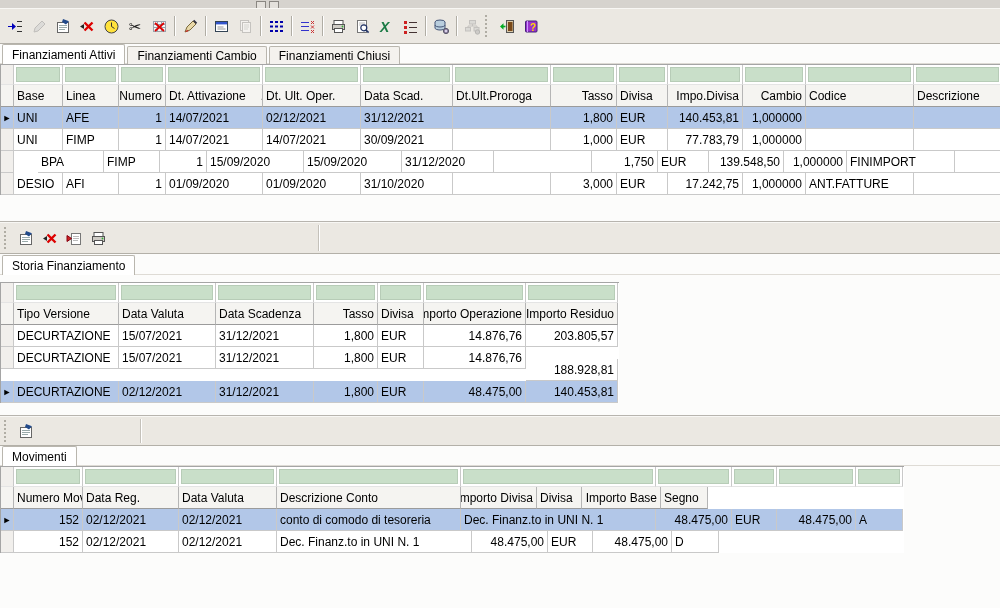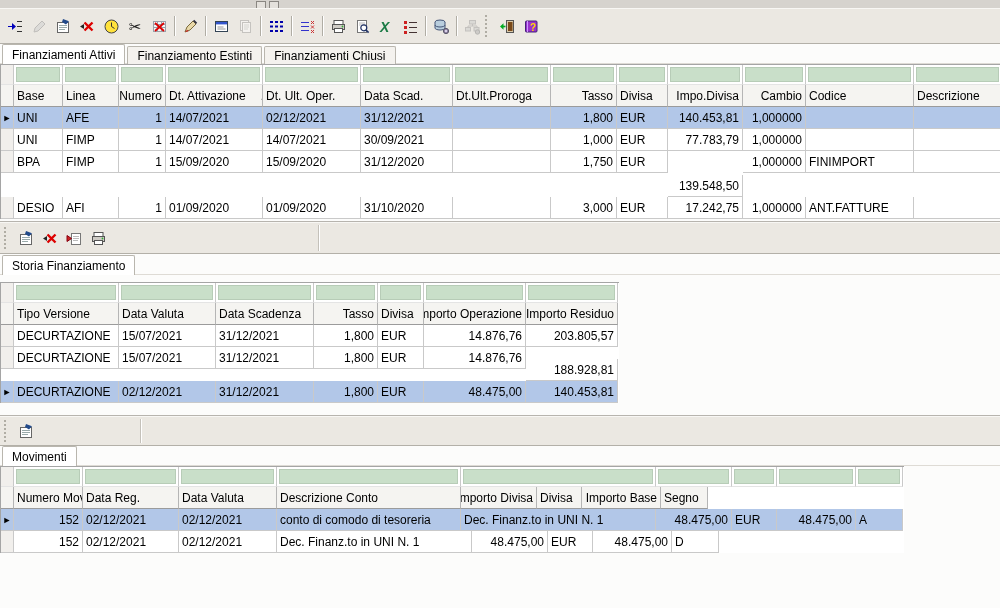--- a/index.html
+++ b/index.html
@@ -213,21 +213,21 @@
         <text x="7" y="12.5" font-size="10" font-weight="bold" fill="#fd0">?</text>
       </svg>
     </button>
   </div>
 
 <div class="tabstrip" id="tabs-main" style="top:44px;height:19px;">
     <div class="tab active">
       <span>Finanziamenti Attivi</span>
     </div>
     <div class="tab">
-      <span>Finanziamento Estinti</span>
+      <span>Finanziamenti Cambio</span>
     </div>
     <div class="tab">
       <span>Finanziamenti Chiusi</span>
     </div>
   </div>
 
 <div class="grid" id="grid1" style="top:64px;left:0;width:1009px;">
     <div class="grow bandrow">
       <div class="gcell selcol" style="width: 13px;"></div>
       <div class="gcell" style="width: 49px;">
@@ -340,30 +340,30 @@
       <div class="gcell" style="width: 98px;"></div>
       <div class="gcell num" style="width: 66px;">1,000</div>
       <div class="gcell" style="width: 51px;">EUR</div>
       <div class="gcell num" style="width: 75px;">77.783,79</div>
       <div class="gcell num" style="width: 63px;">1,000000</div>
       <div class="gcell" style="width: 108px;"></div>
       <div class="gcell" style="width: 88px;"></div>
     </div>
     <div class="grow">
       <div class="gcell selcol" style="width: 13px;"></div>
-      <div class="gcell" style="width: 49px;">BPA</div>
+      <div class="gcell" style="width: 66px; margin-left: 24px;">BPA</div>
       <div class="gcell" style="width: 56px;">FIMP</div>
       <div class="gcell num" style="width: 47px;">1</div>
       <div class="gcell" style="width: 97px;">15/09/2020</div>
       <div class="gcell" style="width: 98px;">15/09/2020</div>
       <div class="gcell" style="width: 92px;">31/12/2020</div>
       <div class="gcell" style="width: 98px;"></div>
       <div class="gcell num" style="width: 66px;">1,750</div>
       <div class="gcell" style="width: 51px;">EUR</div>
-      <div class="gcell num" style="width: 75px; margin-top: 24px;">139.548,50</div>
+      <div class="gcell num" style="width: 75px;">139.548,50</div>
       <div class="gcell num" style="width: 63px;">1,000000</div>
       <div class="gcell" style="width: 108px; text-align: right;">FINIMPORT</div>
       <div class="gcell" style="width: 88px;"></div>
     </div>
     <div class="grow">
       <div class="gcell selcol" style="width: 13px;"></div>
       <div class="gcell" style="width: 49px;">DESIO</div>
       <div class="gcell" style="width: 56px;">AFI</div>
       <div class="gcell num" style="width: 47px;">1</div>
       <div class="gcell" style="width: 97px;">01/09/2020</div>

